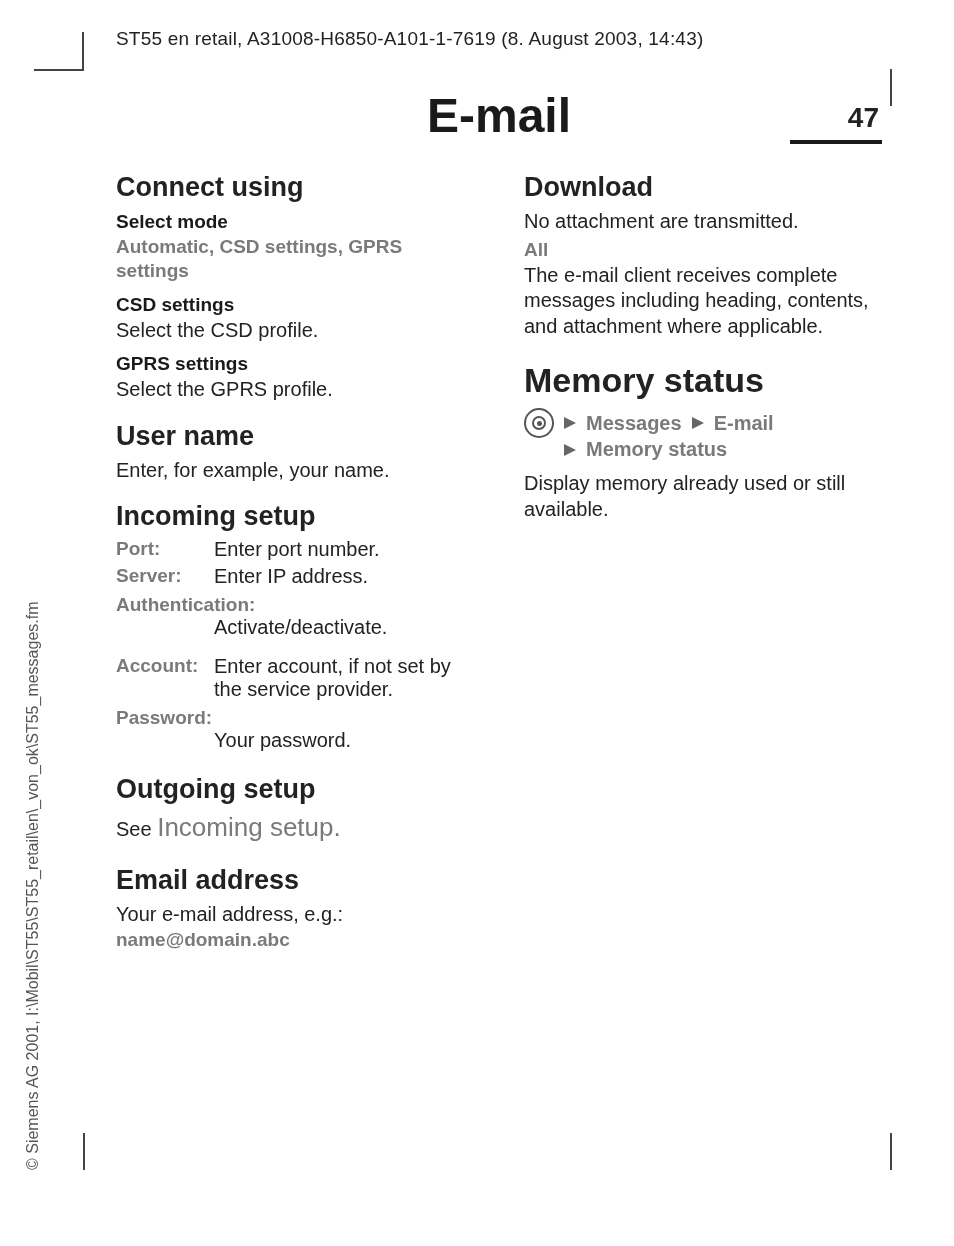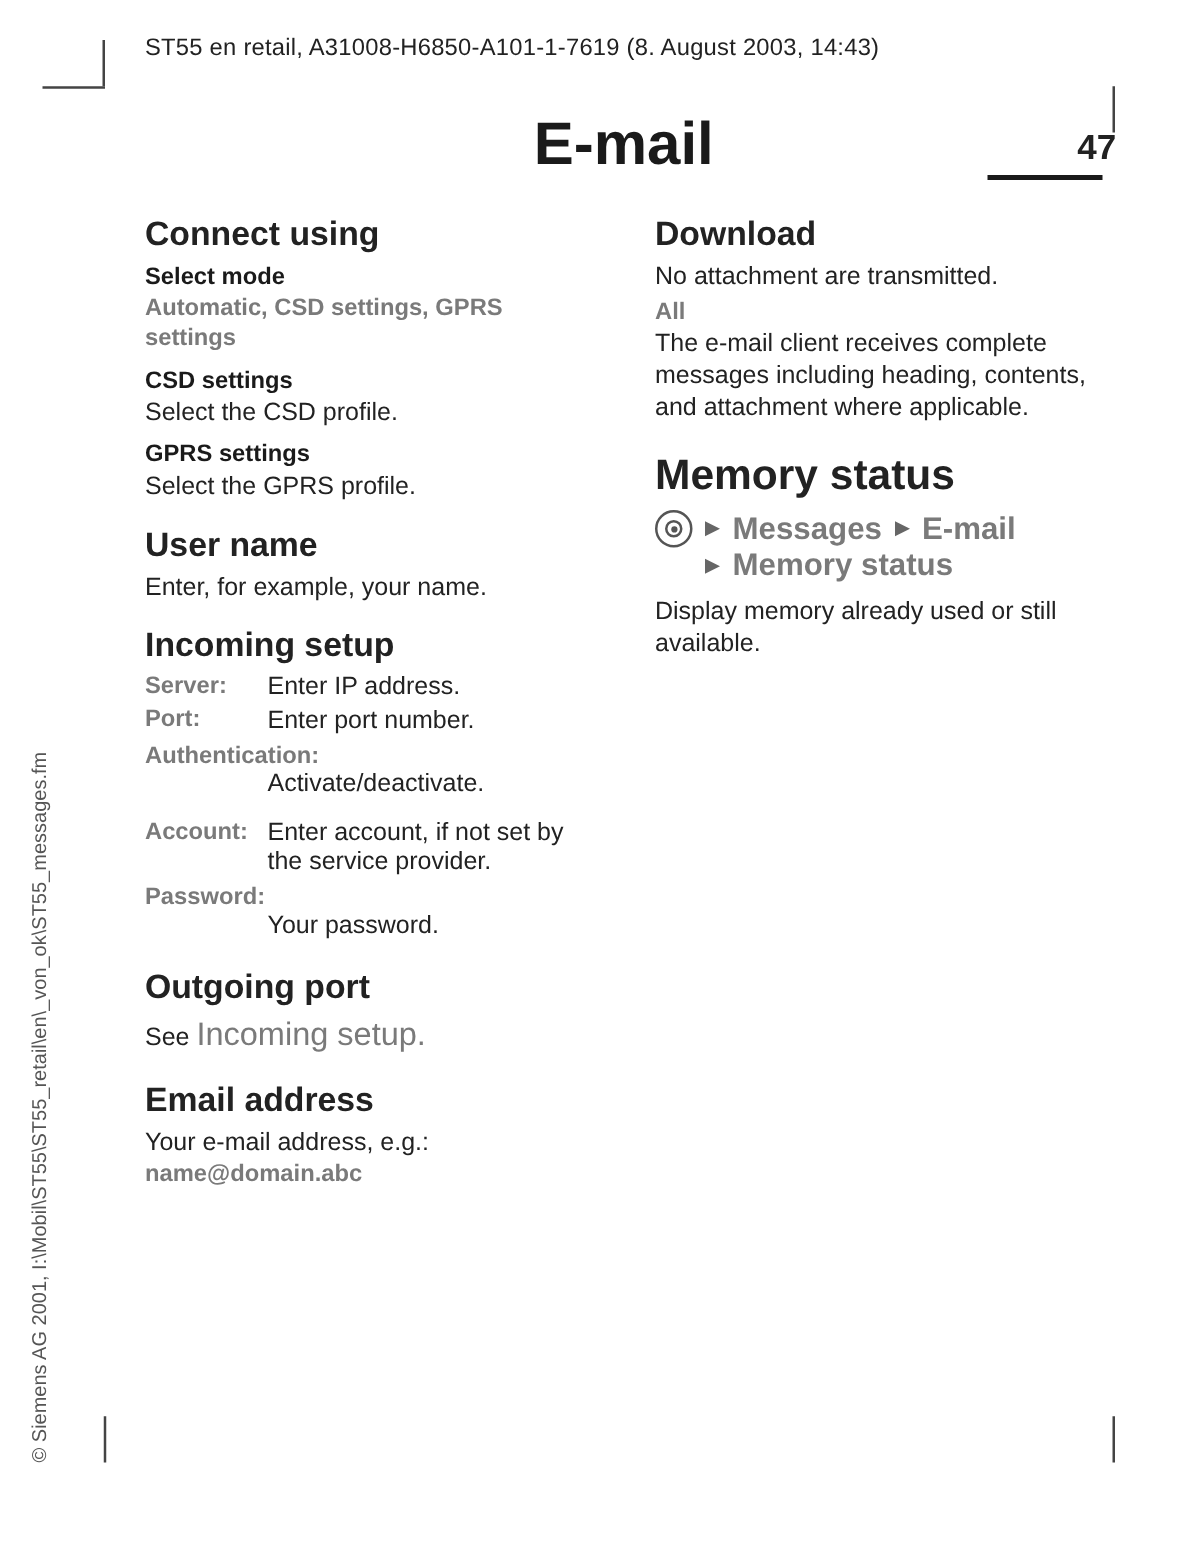--- a/index.html
+++ b/index.html
@@ -48,21 +48,21 @@
   }
   .page-title {
     display: inline-block;
     font-size: 48px;
     font-weight: 700;
     color: #1a1a1a;
   }
   .page-number {
     position: absolute;
     top: 102px;
-    right: 61px;
+    right: 75px;
     font-size: 28px;
     font-weight: 700;
   }
   .pnum-underline {
     position: absolute;
     top: 140px;
     right: 72px;
     width: 92px;
     height: 4px;
     background: #1a1a1a;
@@ -100,21 +100,21 @@
   }
   .nav-dot { width: 5px; height: 5px; background: #555; border-radius: 50%; }
   .nav-arrow {
     width: 0; height: 0;
     border-top: 6px solid transparent;
     border-bottom: 6px solid transparent;
     border-left: 12px solid #666;
     margin: 0 2px;
     flex-shrink: 0;
   }
-  .nav-text { font-weight: 700; color: #7a7a7a; font-size: 25px; }
+  .nav-text { font-weight: 700; color: #7a7a7a; font-size: 20px; }
   .nav-indent { margin-left: 38px; display:flex; align-items:center; gap:8px; }
 </style>
 </head>
 <body>
 
 <div class="crop-tl"></div>
 <div class="crop-tr"></div>
 <div class="crop-l"></div>
 <div class="crop-r"></div>
 
@@ -140,41 +140,41 @@
 
     <div class="sub" style="margin-top:10px;">GPRS settings</div>
     <div class="body">Select the GPRS profile.</div>
 
     <div class="h2" style="margin-top:18px;">User name</div>
     <div class="body">Enter, for example, your name.</div>
 
     <div class="h2" style="margin-top:18px;">Incoming setup</div>
 
     <div class="row">
+      <div class="label">Port:</div>
+      <div class="val">Enter port number.</div>
+    </div>
+    <div class="row">
       <div class="label">Server:</div>
       <div class="val">Enter IP address.</div>
-    </div>
-    <div class="row">
-      <div class="label">Port:</div>
-      <div class="val">Enter port number.</div>
     </div>
     <div style="margin-top:6px;">
       <div class="gray" style="font-weight:700; font-size:19px;">Authentication:</div>
       <div class="val" style="margin-left:98px;">Activate/deactivate.</div>
     </div>
     <div class="row" style="margin-top:16px; align-items:flex-start;">
       <div class="label">Account:</div>
       <div class="val">Enter account, if not set by the service provider.</div>
     </div>
     <div style="margin-top:6px;">
       <div class="gray" style="font-weight:700; font-size:19px;">Password:</div>
       <div class="val" style="margin-left:98px;">Your password.</div>
     </div>
 
-    <div class="h2" style="margin-top:22px;">Outgoing port</div>
+    <div class="h2" style="margin-top:22px;">Outgoing setup</div>
     <div class="body">
       <span>See </span><span class="gray" style="font-weight:400; font-size:26px;">Incoming setup.</span>
     </div>
 
     <div class="h2" style="margin-top:20px;">Email address</div>
     <div class="body">Your e-mail address, e.g.:</div>
     <div class="gray" style="font-weight:700; font-size:19px; margin-top:2px;">name@domain.abc</div>
   </div>
 
   <div class="col">

